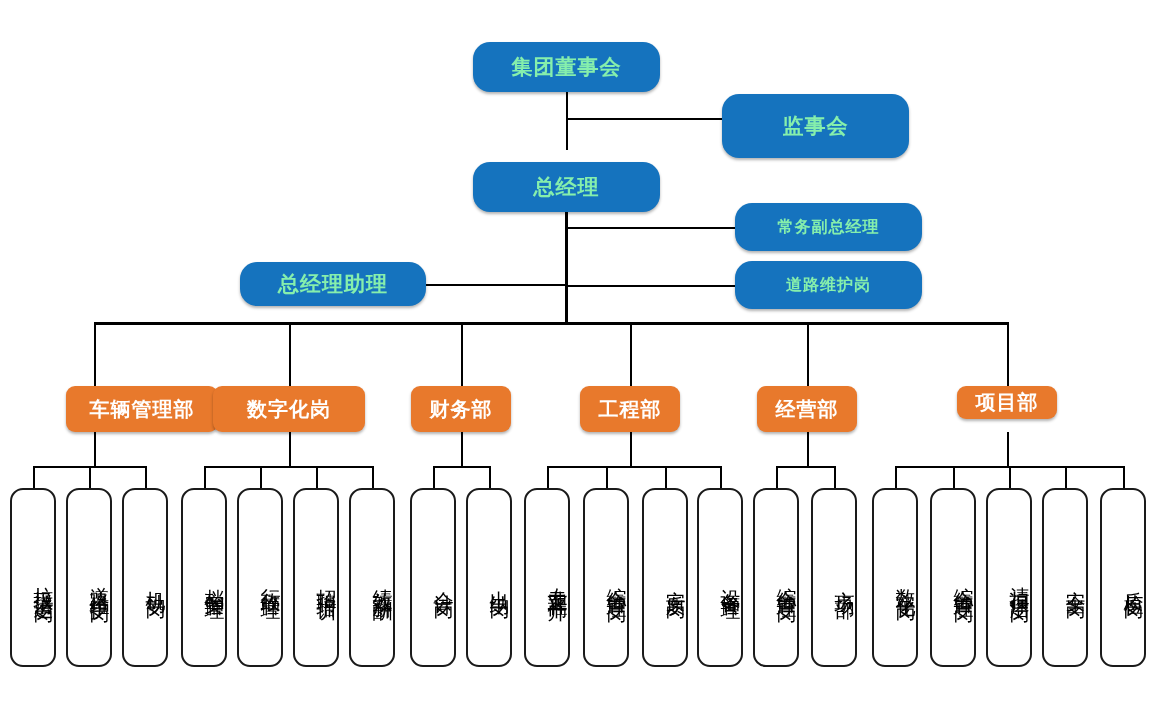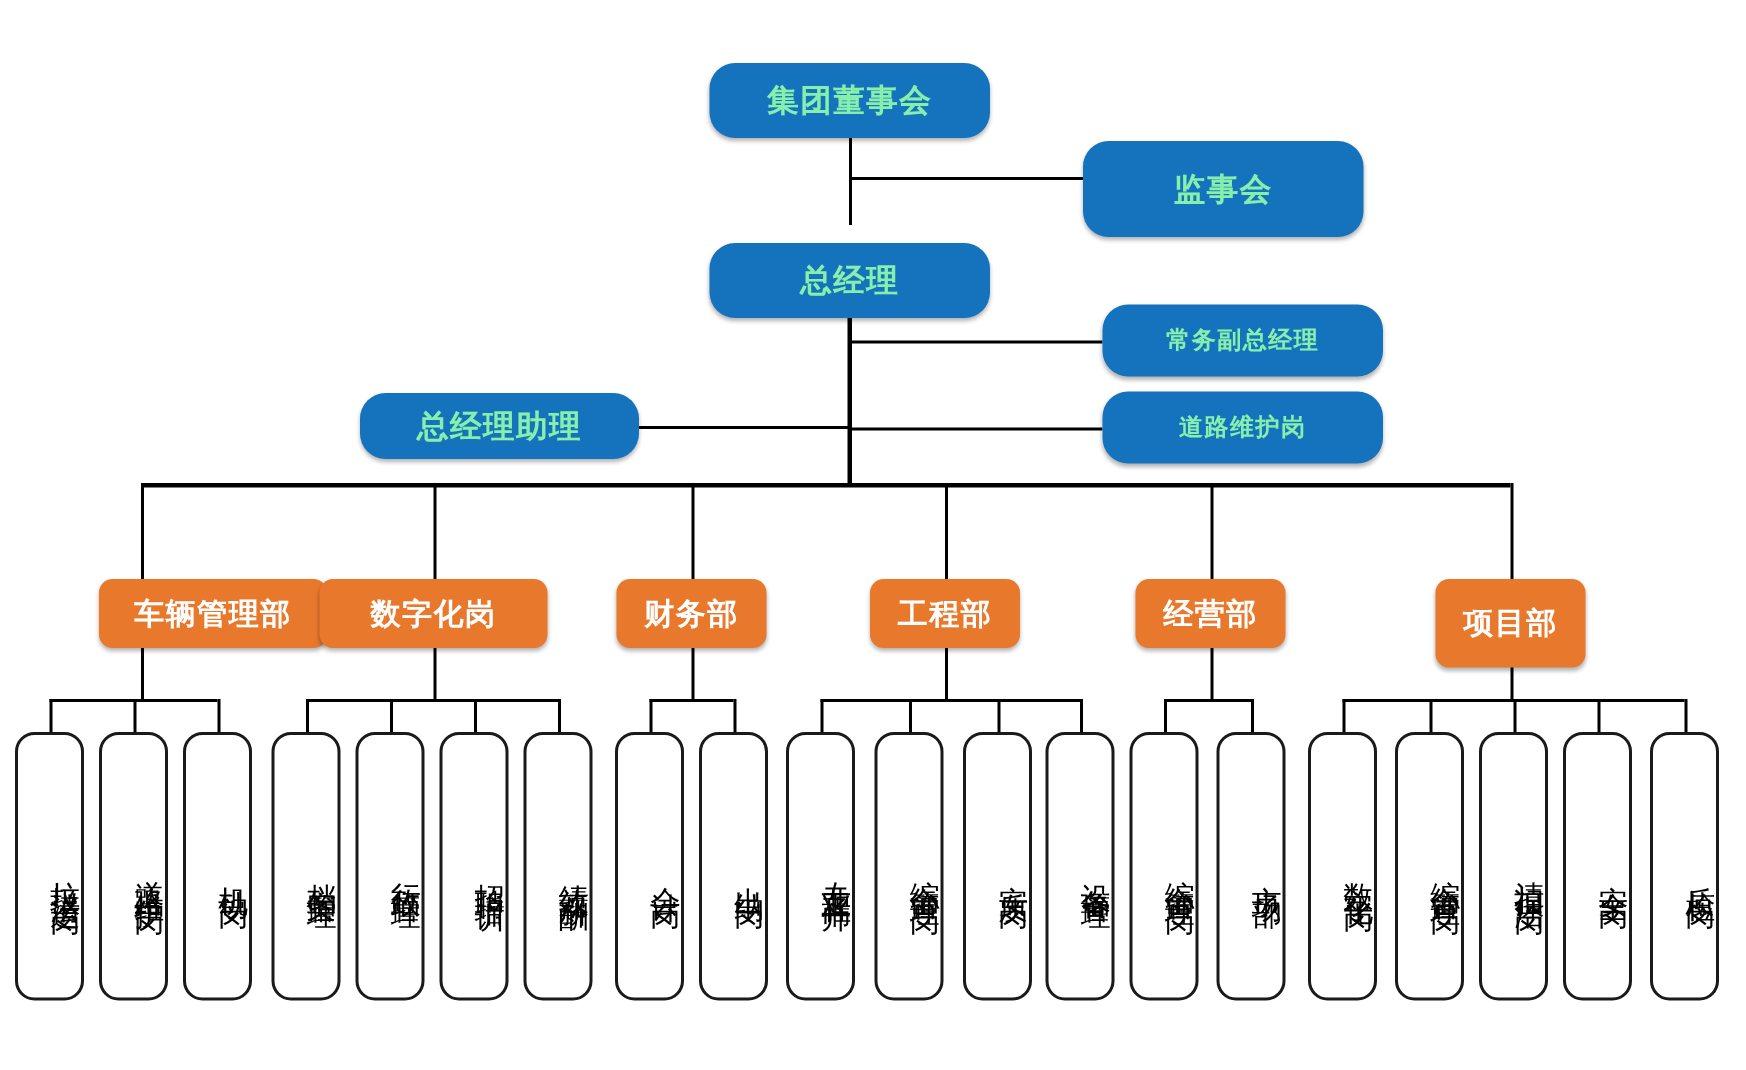--- a/index.html
+++ b/index.html
@@ -129,20 +129,20 @@
       <div class="node leaf" style="left: 410px; top: 488px; width: 46px; height: 179px;">会计岗</div>
       <div class="node leaf" style="left: 466px; top: 488px; width: 46px; height: 179px;">出纳岗</div>
       <div class="node orange" style="left: 580px; top: 386px; width: 100px; height: 46px;">工程部</div>
       <div class="node leaf" style="left: 524px; top: 488px; width: 46px; height: 179px;">专业工程师</div>
       <div class="node leaf" style="left: 583px; top: 488px; width: 46px; height: 179px;">综合管理岗</div>
       <div class="node leaf" style="left: 642px; top: 488px; width: 46px; height: 179px;">安质岗</div>
       <div class="node leaf" style="left: 697px; top: 488px; width: 46px; height: 179px;">设备管理</div>
       <div class="node orange" style="left: 757px; top: 386px; width: 100px; height: 46px;">经营部</div>
       <div class="node leaf" style="left: 753px; top: 488px; width: 46px; height: 179px;">综合管理岗</div>
       <div class="node leaf" style="left: 811px; top: 488px; width: 46px; height: 179px;">市场部</div>
-      <div class="node orange" style="left: 957px; top: 386px; width: 100px; height: 59px;">项目部</div>
+      <div class="node orange" style="left: 957px; top: 386px; width: 100px; height: 33px;">项目部</div>
       <div class="node leaf" style="left: 872px; top: 488px; width: 46px; height: 179px;">数字化岗</div>
       <div class="node leaf" style="left: 930px; top: 488px; width: 46px; height: 179px;">综合管理岗</div>
       <div class="node leaf" style="left: 986px; top: 488px; width: 46px; height: 179px;">清扫保洁岗</div>
       <div class="node leaf" style="left: 1042px; top: 488px; width: 46px; height: 179px;">安全岗</div>
       <div class="node leaf" style="left: 1100px; top: 488px; width: 46px; height: 179px;">质检岗</div>
     </div>
 </div>
 
 </body></html>

